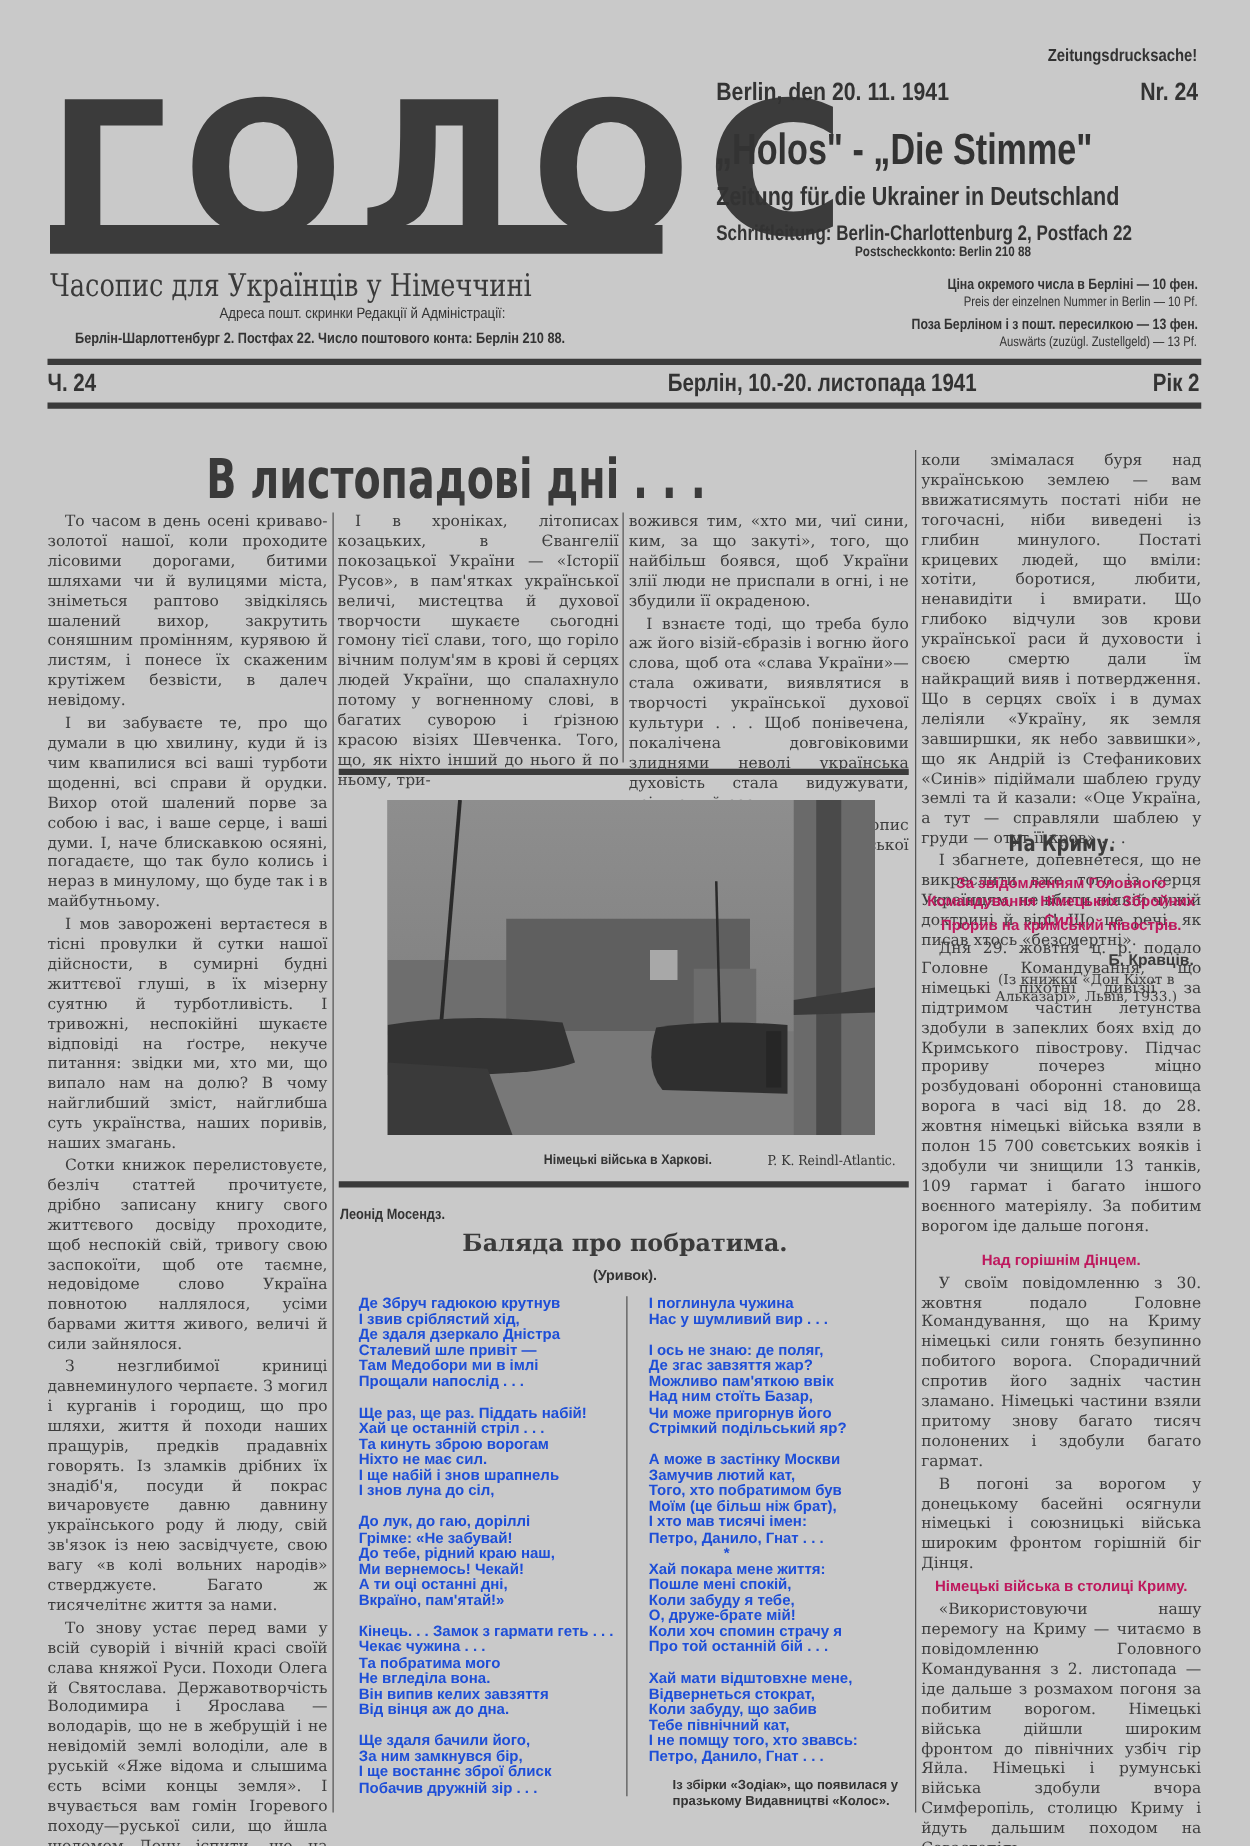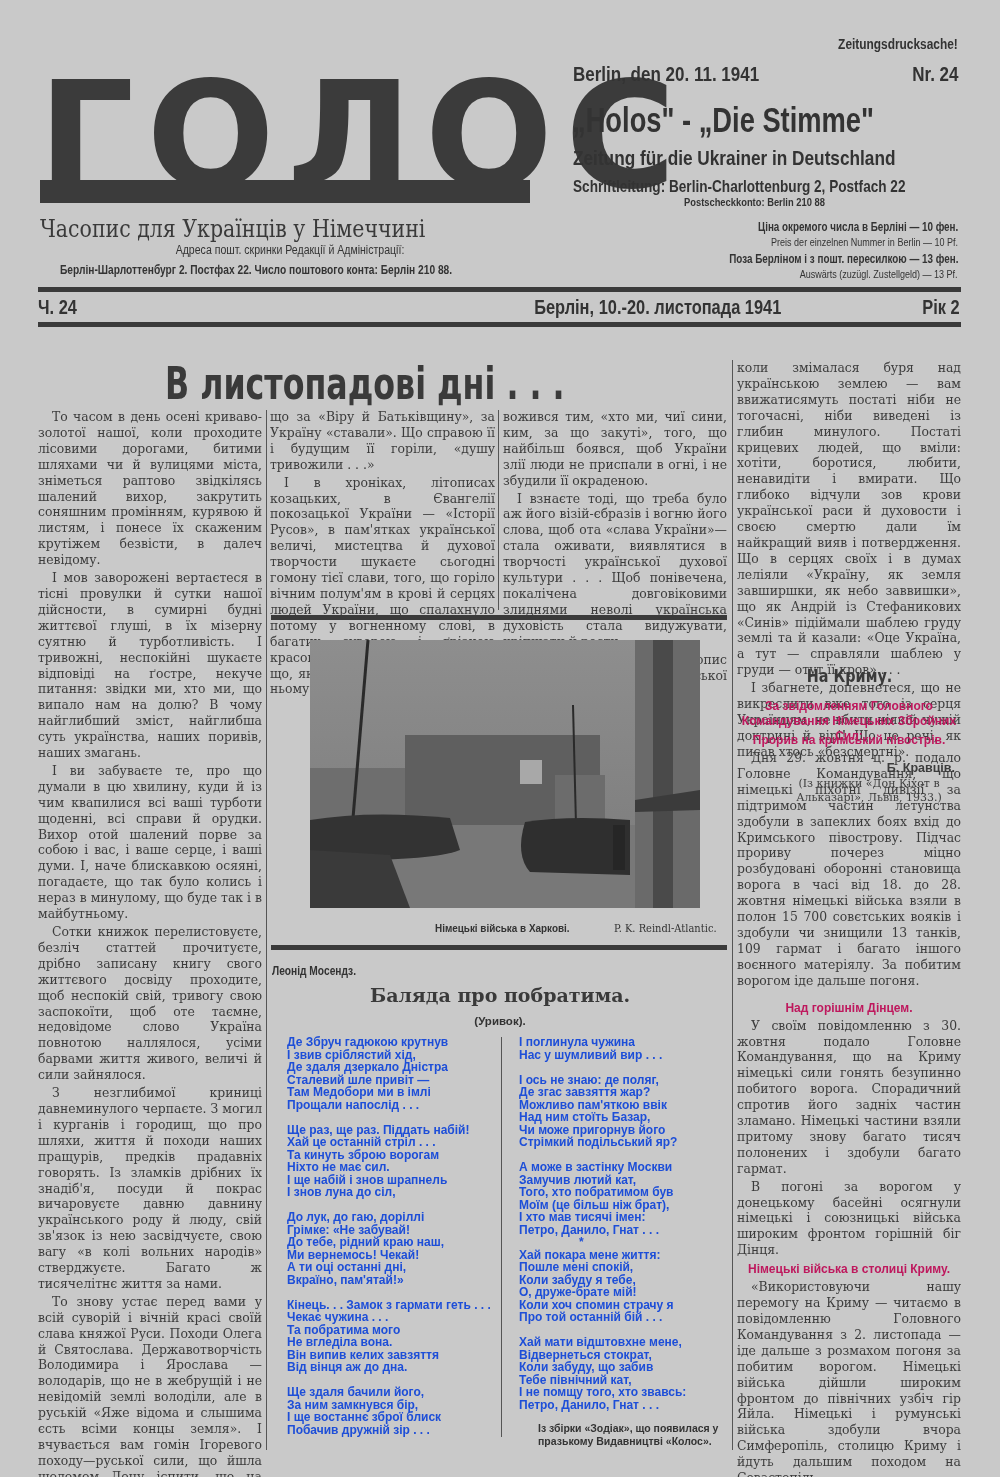--- a/index.html
+++ b/index.html
@@ -107,30 +107,29 @@
 <div class="abs rule" id="rule-bottom"></div>
 
 <div class="abs" id="headline">В листопадові дні . . .</div>
 
 <div class="abs vline" id="vl1"></div>
 <div class="abs vline" id="vl2"></div>
 <div class="abs vline" id="vl3"></div>
 
 <div class="abs col" id="col1">
   <p>То часом в день осені криваво-золотої нашої, коли проходите лісовими дорогами, битими шляхами чи й вулицями міста, зніметься раптово звідкілясь шалений вихор, закрутить соняшним промінням, курявою й листям, і понесе їх скаженим крутіжем безвісти, в далеч невідому.</p>
+  <p>І ви забуваєте те, про що думали в цю хвилину, куди й із чим квапилися всі ваші турботи щоденні, всі справи й орудки. Вихор отой шалений порве за собою і вас, і ваше серце, і ваші думи. І, наче блискавкою осяяні, погадаєте, що так було колись і нераз в минулому, що буде так і в майбутньому.</p>
   <p>І мов заворожені вертаєтеся в тісні провулки й сутки нашої дійсности, в сумирні будні життєвої глуші, в їх мізерну суятню й турботливість. І тривожні, неспокійні шукаєте відповіді на ґостре, некуче питання: звідки ми, хто ми, що випало нам на долю? В чому найглибший зміст, найглибша суть українства, наших поривів, наших змагань.</p>
-  <p>І ви забуваєте те, про що думали в цю хвилину, куди й із чим квапилися всі ваші турботи щоденні, всі справи й орудки. Вихор отой шалений порве за собою і вас, і ваше серце, і ваші думи. І, наче блискавкою осяяні, погадаєте, що так було колись і нераз в минулому, що буде так і в майбутньому.</p>
   <p>Сотки книжок перелистовуєте, безліч статтей прочитуєте, дрібно записану книгу свого життєвого досвіду проходите, щоб неспокій свій, тривогу свою заспокоїти, щоб оте таємне, недовідоме слово Україна повнотою наллялося, усіми барвами життя живого, величі й сили зайнялося.</p>
   <p>З незглибимої криниці давнеминулого черпаєте. З могил і курганів і городищ, що про шляхи, життя й походи наших пращурів, предків прадавніх говорять. Із зламків дрібних їх знадіб'я, посуди й покрас вичаровуєте давню давнину українського роду й люду, свій зв'язок із нею засвідчуєте, свою вагу «в колі вольних народів» стверджуєте. Багато ж тисячелітнє життя за нами.</p>
   <p>То знову устає перед вами у всій суворій і вічній красі своїй слава княжої Руси. Походи Олега й Святослава. Державотворчість Володимира і Ярослава — володарів, що не в жебрущій і не невідомій землі володіли, але в руській «Яже відома и слышима єсть всіми концы земля». І вчувається вам гомін Ігоревого походу—руської сили, що йшла шоломом Дону іспити, що на заході своїми залізними полками гори угорські підпирала, замикаючи ворота Дунаю. І дзвінкою колядкою бренить отой гомін почерез довгі віки-століття, почерез безпросвіття селянської неволі й по сьогодні. Колядкою про молодців, що золоті човни і срібні весельця кують, на Царгород збираються, про воїнів, що в Невір-землю допрошуються: сипнути стрілами, як грім по небу, блиснути шаблями—як сонце в храмі...</p>
 
 </div>
 
 <div class="abs col" id="col2">
-  <p style="text-indent:0">що за «Віру й Батьківщину», за Україну «ставали». Що справою її і будущим її горіли, «душу тривожили . . .»</p>
   <p>І в хроніках, літописах козацьких, в Євангелії покозацької України — «Історії Русов», в пам'ятках української величі, мистецтва й духової творчости шукаєте сьогодні гомону тієї слави, того, що горіло вічним полум'ям в крові й серцях людей України, що спалахнуло потому у вогненному слові, в багатих суворою і ґрізною красою візіях Шевченка. Того, що, як ніхто інший до нього й по ньому, три-</p>
 </div>
 
 <div class="abs col" id="col3">
   <p style="text-indent:0">вожився тим, «хто ми, чиї сини, ким, за що закуті», того, що найбільш боявся, щоб України злії люди не приспали в огні, і не збудили її окраденою.</p>
   <p>І взнаєте тоді, що треба було аж його візій-єбразів і вогню його слова, щоб ота «слава України»—стала оживати, виявлятися в творчості української духової культури . . . Щоб понівечена, покалічена довговіковими злиднями неволі українська духовість стала видужувати, кріпшати й рости.</p>
   <p>І, перелистовуючи літопис великих років української революції — часу,</p>
 </div>
 
 <div class="abs" id="hr-mid"></div>

